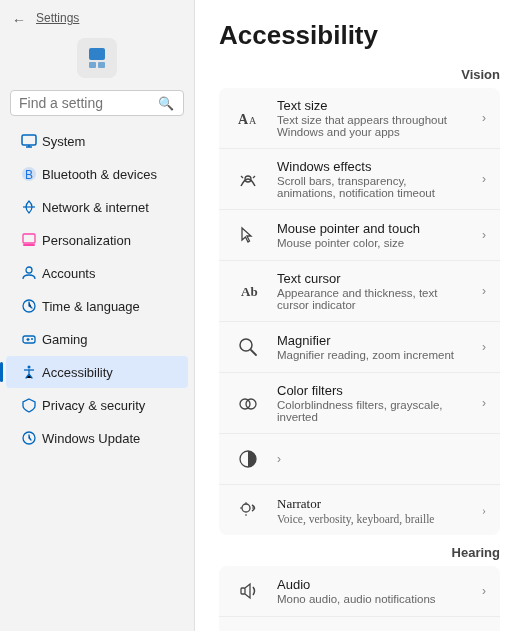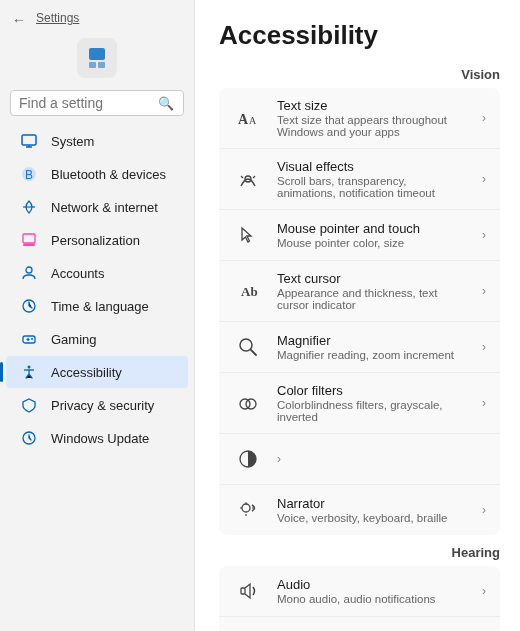--- a/index.html
+++ b/index.html
@@ -86,21 +86,21 @@
 
     .nav-list {
       flex: 1;
       overflow-y: auto;
       padding: 2px 0;
     }
     .nav-item {
       display: flex;
       align-items: center;
       padding: 7px 14px;
-      gap: 13px;
+      gap: 4px;
       cursor: pointer;
       border-radius: 4px;
       margin: 1px 6px;
       color: #222;
       font-size: 13px;
       position: relative;
     }
     .nav-item.active {
       background: #dce8fb;
       font-weight: 500;
@@ -156,20 +156,21 @@
       display: flex;
       align-items: center;
       padding: 10px 14px;
       gap: 14px;
       border-bottom: 1px solid #ececec;
       cursor: pointer;
       transition: background 0.1s;
     }
     .setting-item:last-child {
       border-bottom: none;
+      font-family: Liberation Serif, serif;
     }
     .setting-icon {
       width: 30px;
       height: 30px;
       display: flex;
       align-items: center;
       justify-content: center;
       flex-shrink: 0;
       font-size: 18px;
       color: #444;
@@ -337,21 +338,21 @@
       <div class="setting-item">
         <div class="setting-icon">
           <svg width="22" height="22" viewBox="0 0 22 22">
             <path d="M4 18 Q11 4 18 18" fill="none" stroke="#444" stroke-width="1.5"></path>
             <circle cx="11" cy="11" r="3" fill="none" stroke="#444" stroke-width="1.3"></circle>
             <line x1="4" y1="8" x2="6" y2="10" stroke="#444" stroke-width="1.2"></line>
             <line x1="18" y1="8" x2="16" y2="10" stroke="#444" stroke-width="1.2"></line>
           </svg>
         </div>
         <div class="setting-text">
-          <div class="setting-title">Visual effects</div>
+          <div class="setting-title">Windows effects</div>
           <div class="setting-desc">Scroll bars, transparency, animations, notification timeout</div>
         </div>
         <span class="chevron">›</span>
       </div>
       <div class="setting-item">
         <div class="setting-icon">
           <svg width="22" height="22" viewBox="0 0 22 22">
             <path d="M5 4 L5 16 L8.5 13 L11 18 L12.5 17 L10 12 L14 12 Z" fill="none" stroke="#444" stroke-width="1.3"></path>
           </svg>
         </div>

